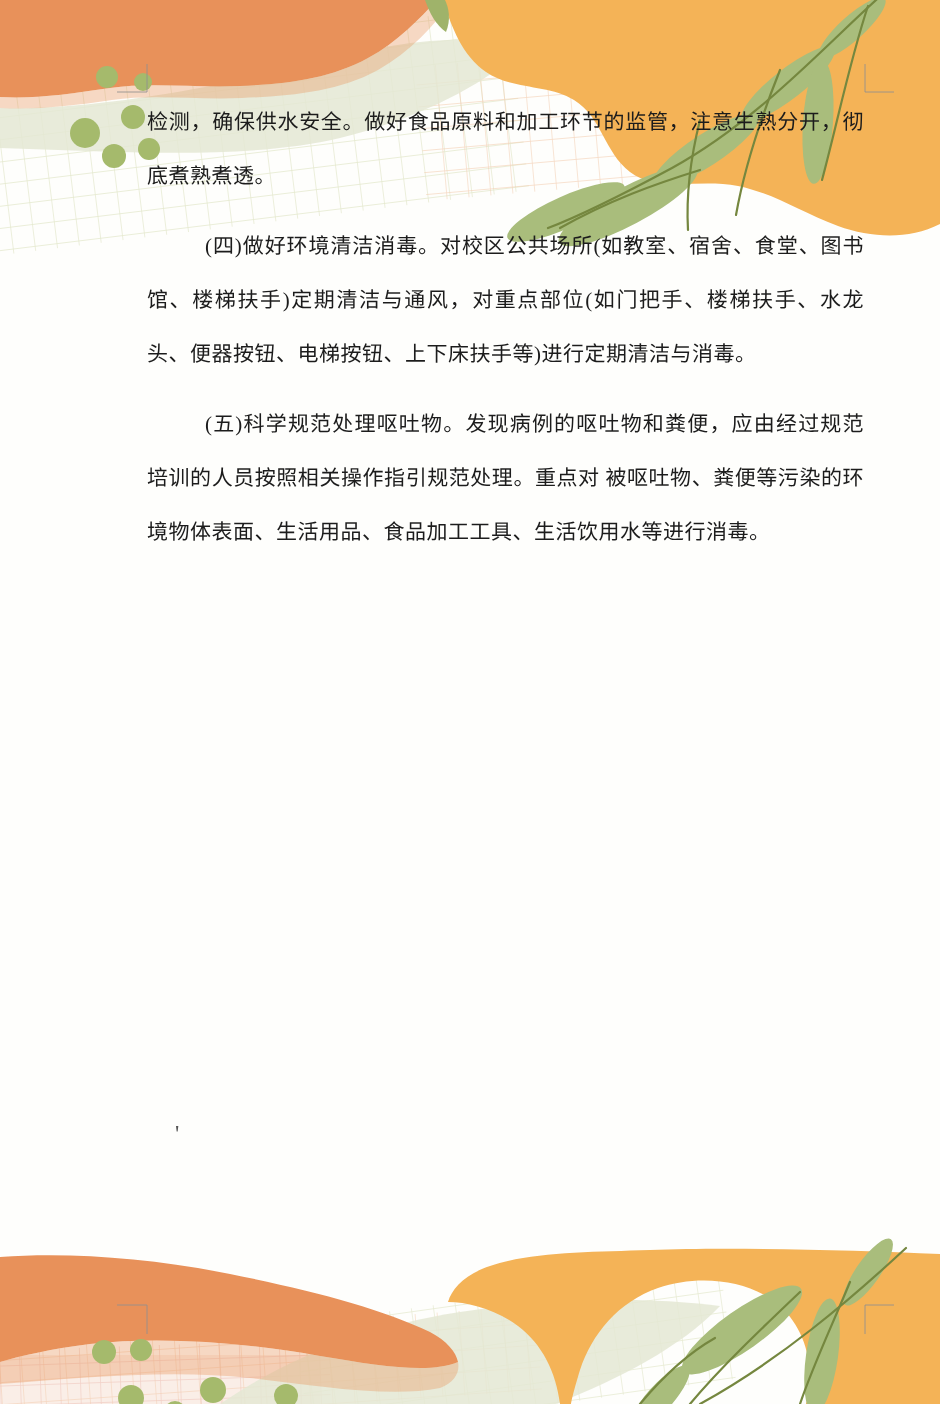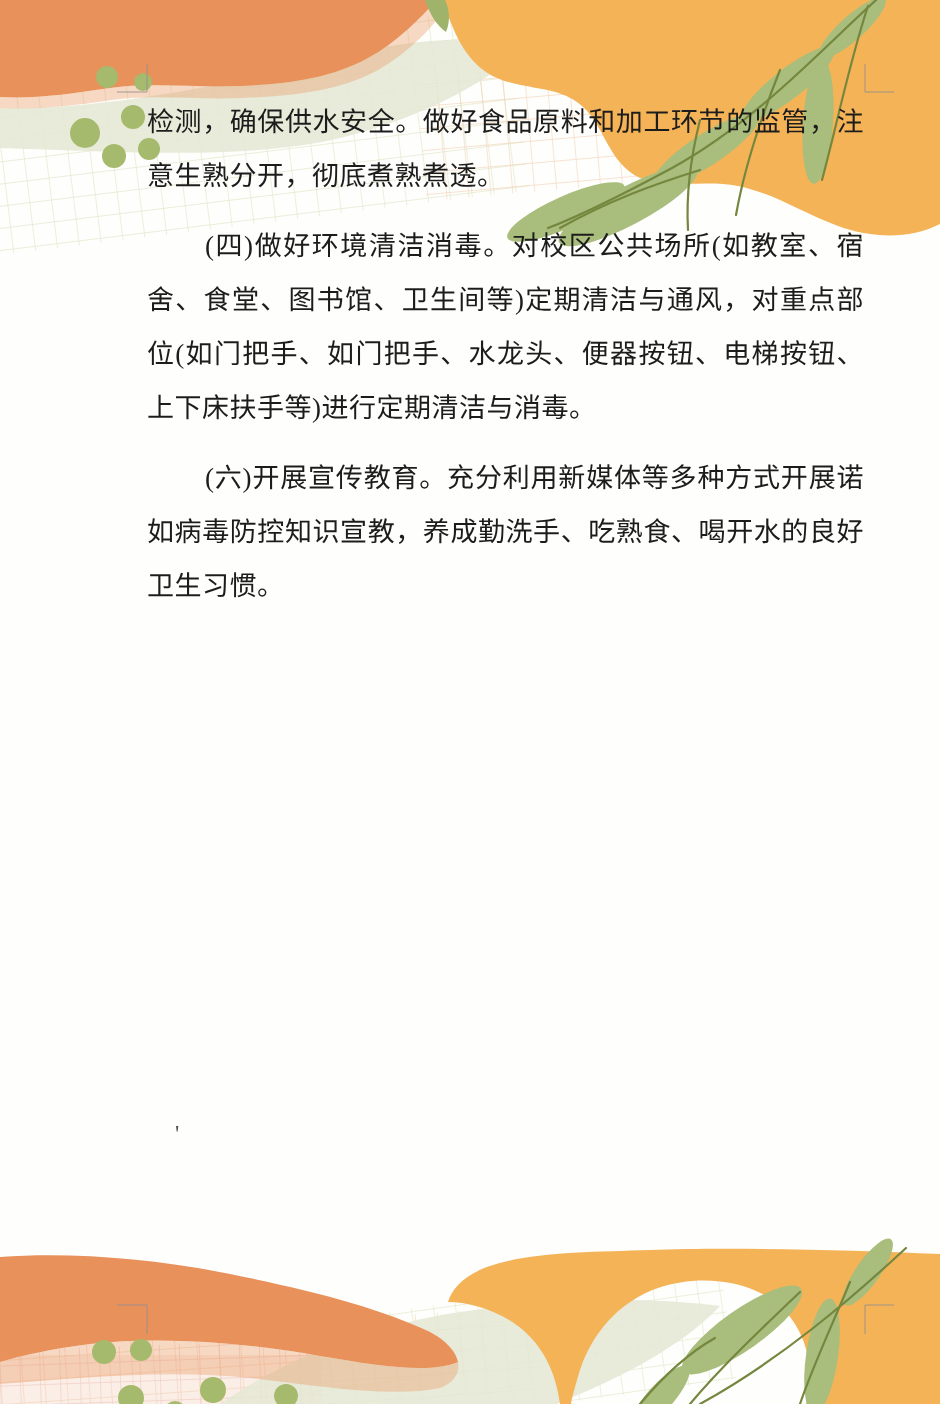--- a/index.html
+++ b/index.html
@@ -12,21 +12,21 @@
   body{
     background:var(--background);
     font-family:"Liberation Serif","DejaVu Serif",serif;
     position:relative;
   }
   .page{position:absolute;inset:0;width:940px;height:1404px;}
   .decor-layer{position:absolute;inset:0;width:940px;height:1404px;pointer-events:none;}
   .text-block{
     position:absolute;left:147px;top:95px;width:717px;
     color:var(--text);
-    font-size:27px;line-height:54px;letter-spacing:0.5px;
+    font-size:21px;line-height:54px;letter-spacing:0.5px;
     text-align:justify;text-justify:inter-ideograph;
   }
   .text-block p{margin:0 0 16px 0;}
   .text-block p.indent{text-indent:58px;}
   .trailing-mark{
     position:absolute;left:175px;top:1120px;
     font-size:24px;color:#555;letter-spacing:0;
   }
 </style>
 </head>
@@ -151,19 +151,19 @@
     <g fill="none" stroke="var(--crop-mark)" stroke-width="1" opacity="0.85">
       <path d="M117,92 H147 V64"></path>
       <path d="M894,92 H865 V64"></path>
       <path d="M117,1305 H147 V1334"></path>
       <path d="M894,1305 H865 V1334"></path>
     </g>
   </svg>
 
   <div class="text-block">
     <p>检测，确保供水安全。做好食品原料和加工环节的监管，注意生熟分开，彻底煮熟煮透。</p>
-    <p class="indent">(四)做好环境清洁消毒。对校区公共场所(如教室、宿舍、食堂、图书馆、卫生间等)定期清洁与通风，对重点部位(如门把手、如门把手、水龙头、便器按钮、电梯按钮、上下床扶手等)进行定期清洁与消毒。</p>
-    <p class="indent">(六)开展宣传教育。充分利用新媒体等多种方式开展诺如病毒防控知识宣教，养成勤洗手、吃熟食、喝开水的良好卫生习惯。</p>
+    <p class="indent">(四)做好环境清洁消毒。对校区公共场所(如教室、宿舍、食堂、图书馆、楼梯扶手)定期清洁与通风，对重点部位(如门把手、楼梯扶手、水龙头、便器按钮、电梯按钮、上下床扶手等)进行定期清洁与消毒。</p>
+    <p class="indent">(五)科学规范处理呕吐物。发现病例的呕吐物和粪便，应由经过规范培训的人员按照相关操作指引规范处理。重点对 被呕吐物、粪便等污染的环境物体表面、生活用品、食品加工工具、生活饮用水等进行消毒。</p>
   </div>
 
   <div class="trailing-mark">'</div>
 
 </div>
 
 </body></html>

